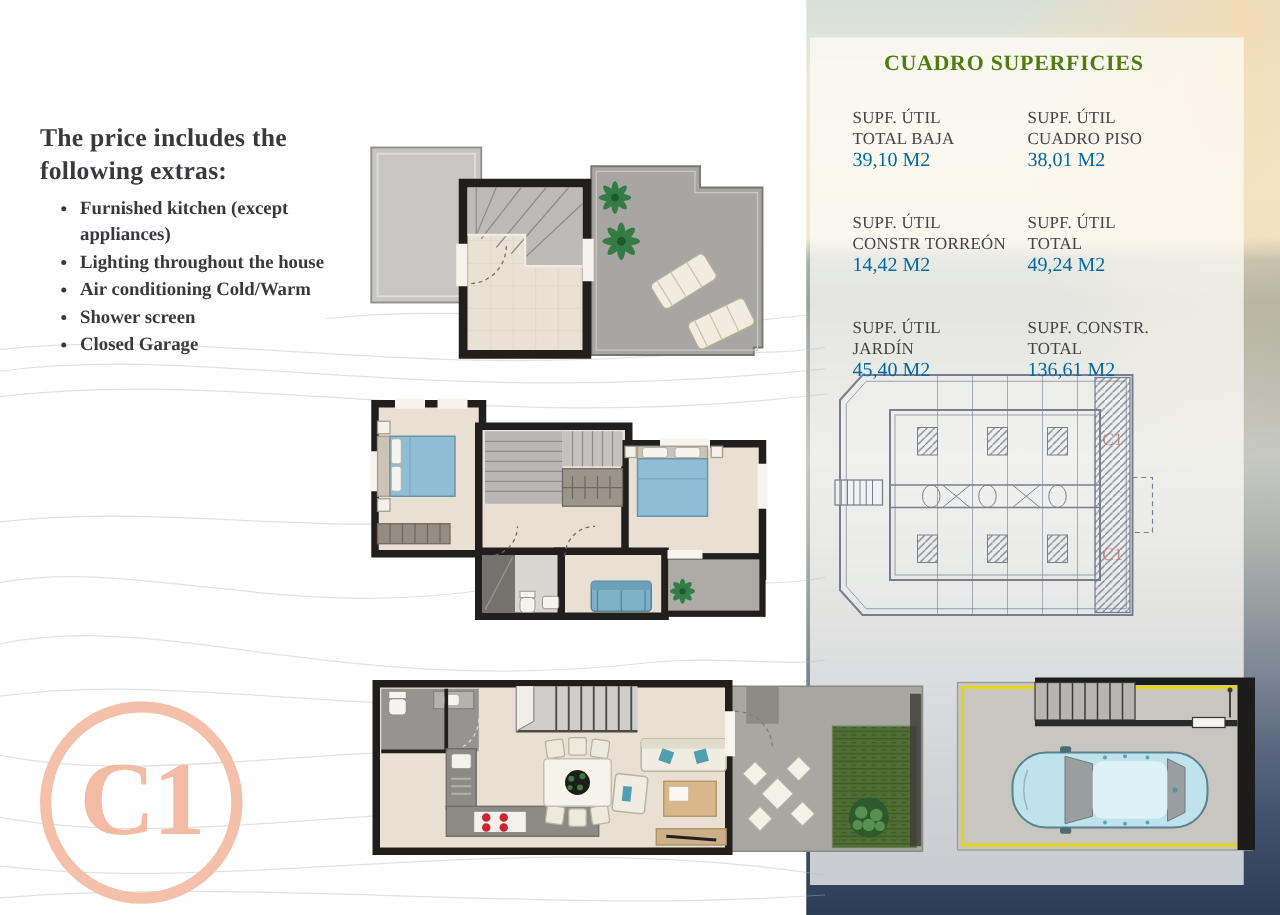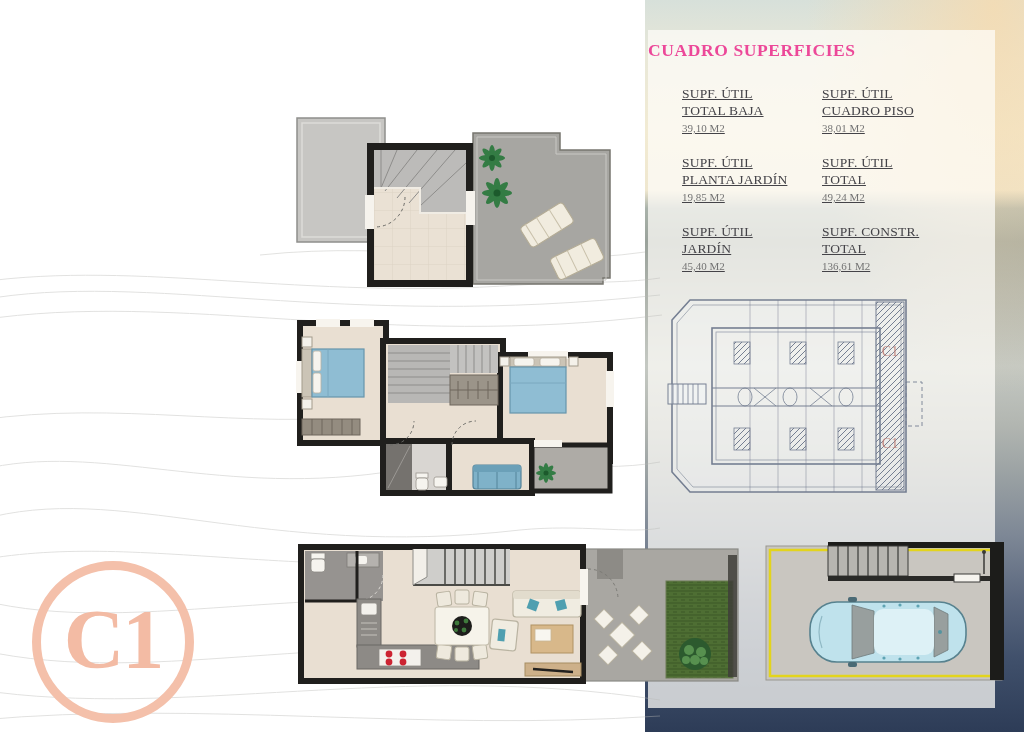--- a/index.html
+++ b/index.html
@@ -35,30 +35,29 @@
     border:9px solid #f4c0aa;border-radius:50%;
     display:flex;align-items:center;justify-content:center;
   }
   .c1-badge span{
     font-family:"Liberation Serif","DejaVu Serif",serif;font-weight:bold;
     font-size:84px;color:#f3bba4;letter-spacing:-2px;line-height:1;transform:translateY(-2px);
   }
   
   .surface-panel{position:absolute;left:648px;top:40px;width:340px;z-index:3;color:#444348;}
   .surface-panel .title{
-    font-size:17.5px;font-weight:bold;letter-spacing:.6px;color:#ec4899;
+    text-align:center;font-size:17.5px;font-weight:bold;letter-spacing:.6px;color:#4d7c0f;
     margin:0 14px 0 0;
   }
   .surface-grid{
-    display:grid;grid-template-columns:140px 160px;row-gap:17px;
+    display:grid;grid-template-columns:140px 160px;row-gap:32px;
     margin:24px 0 0 34px;
-    text-decoration:underline;
   }
   .cell .lbl{display:block;font-size:13.5px;line-height:17px;letter-spacing:.2px;}
-  .cell .val{display:block;font-size:11px;line-height:17px;color:#737373;margin-top:1px;}
+  .cell .val{display:block;font-size:16px;line-height:17px;color:#0369a1;margin-top:1px;}
   
   .drawing{position:absolute;z-index:2;}
 </style>
 </head>
 <body>
 
 <div class="page">
 
   <div class="photo-band">
     <div class="photo-overlay"></div>
@@ -74,20 +73,30 @@
       <path d="M-20,520 C120,480 260,560 520,530 C580,524 630,534 660,528"></path>
       <path d="M-20,560 C150,530 300,590 660,552"></path>
       <path d="M-20,600 C140,640 320,570 660,612"></path>
       <path d="M-20,650 C160,690 340,620 660,660"></path>
       <path d="M-20,690 C180,720 400,660 660,700"></path>
       <path d="M-20,720 C200,700 420,732 660,716"></path>
       <path d="M-20,420 C120,400 240,430 380,415"></path>
     </g>
   </svg>
 
+  <div class="intro">
+    <h1>The price includes the following extras:</h1>
+    <ul>
+      <li>Furnished kitchen (except appliances)</li>
+      <li>Lighting throughout the house</li>
+      <li>Air conditioning Cold/Warm</li>
+      <li>Shower screen</li>
+      <li>Closed Garage</li>
+    </ul>
+  </div>
 
   <div class="c1-badge">
     <span>C1</span>
   </div>
 
   <svg class="drawing" style="left:285px;top:103px;" width="330" height="185" viewBox="0 0 330 185">
     <defs>
       <pattern id="tileA" width="18" height="18" patternUnits="userSpaceOnUse">
         <rect width="18" height="18" fill="#eae1d4"></rect>
         <path d="M18,0 V18 M0,18 H18" stroke="#ddd3c4" stroke-width="1"></path>
@@ -347,22 +356,22 @@
         <span class="lbl">TOTAL BAJA</span>
         <span class="val">39,10 M2</span>
       </div>
       <div class="cell">
         <span class="lbl">SUPF. ÚTIL</span>
         <span class="lbl">CUADRO PISO</span>
         <span class="val">38,01 M2</span>
       </div>
       <div class="cell">
         <span class="lbl">SUPF. ÚTIL</span>
-        <span class="lbl">PLANTA JARDÍN</span>
-        <span class="val">19,85 M2</span>
+        <span class="lbl">CONSTR TORREÓN</span>
+        <span class="val">14,42 M2</span>
       </div>
       <div class="cell">
         <span class="lbl">SUPF. ÚTIL</span>
         <span class="lbl">TOTAL</span>
         <span class="val">49,24 M2</span>
       </div>
       <div class="cell">
         <span class="lbl">SUPF. ÚTIL</span>
         <span class="lbl">JARDÍN</span>
         <span class="val">45,40 M2</span>

